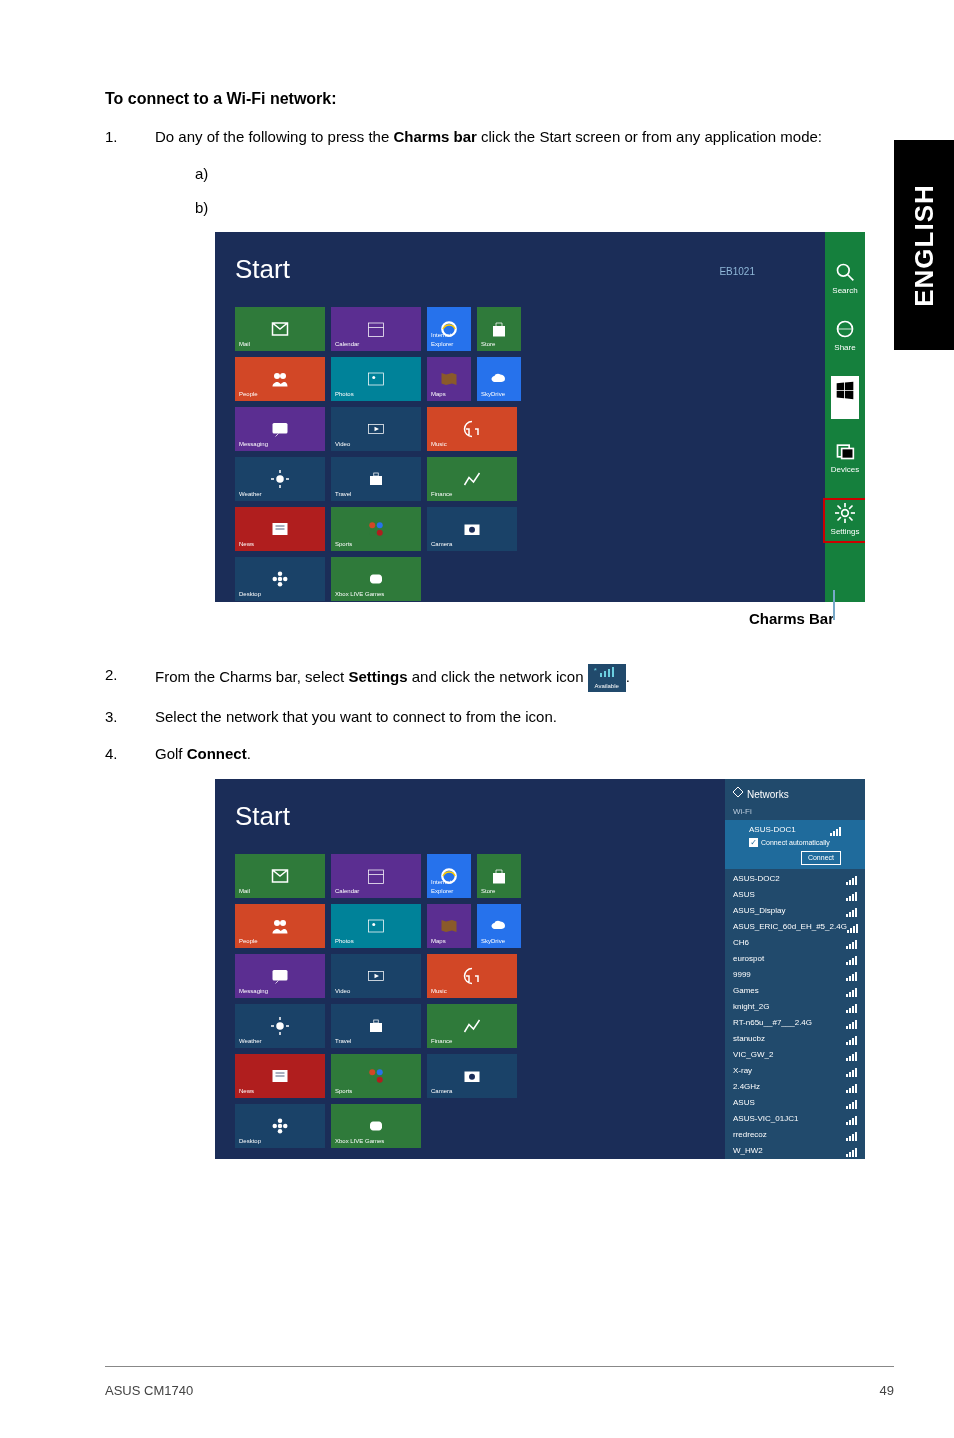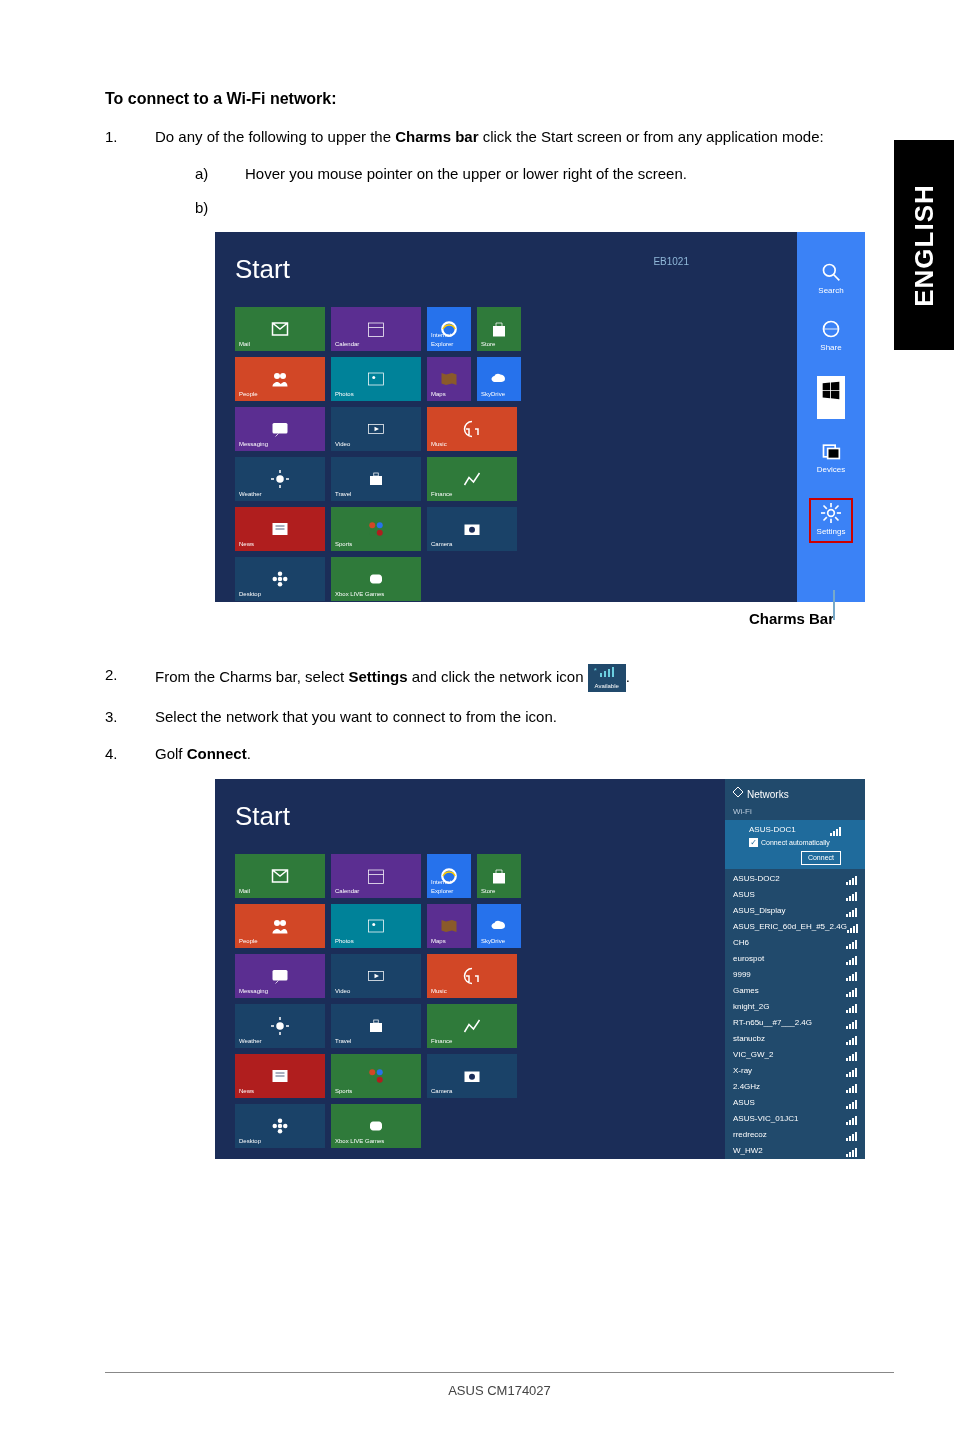--- a/index.html
+++ b/index.html
@@ -66,40 +66,39 @@
   .win8-shot {
     width: 650px;
     height: 370px;
     background: #1b2d58;
     position: relative;
     overflow: hidden;
     display: flex;
   }
   .left-area { flex: 1; padding: 18px 20px; position: relative; }
   .start-label { color: #fff; font-size: 26px; font-weight: 300; margin-bottom: 18px; }
-  .user-label { position: absolute; top: 22px; right: 70px; color: #8fb7d8; font-size: 10px; }
+  .user-label { position: absolute; top: 32px; right: 70px; color: #8fb7d8; font-size: 10px; }
   .tile-area { display: flex; gap: 6px; }
   .col { display: flex; flex-direction: column; gap: 6px; }
   .tile { width: 90px; height: 44px; display:flex; flex-direction:column; align-items:center; justify-content:center; color:#fff; font-size:7px; position:relative;}
   .tile .lbl { position:absolute; bottom:2px; left:4px; font-size:6px; }
   .t-green{background:#2f7a3a;} .t-teal{background:#008299;} .t-purple{background:#5b2e91;}
   .t-orange{background:#d24726;} .t-blue{background:#2672ec;} .t-dark{background:#1a4268;}
   .t-red{background:#b01e1e;}
   .t-half { width: 44px; height:44px; }
   .row-tiles{display:flex;gap:6px;}
   svg.ic{width:18px;height:18px;fill:#fff;}
   .charms-bar {
-    width: 68px;
-    background: #3b82f6;
+    width: 40px;
+    background: #15803d;
     display: flex;
     flex-direction: column;
     align-items: center;
     padding-top: 30px;
     gap: 22px;
-    margin-left: 38px;
   }
   .charm-item { color:#fff; font-size:8px; text-align:center; }
   .charm-item svg{width:20px;height:20px;fill:#fff;display:block;margin:0 auto 3px;}
   .charm-item.white-box { background:#fff; padding:4px; }
   .charm-item.white-box svg{fill:#000;}
   .charm-item.boxed{ border:2px solid #c00; padding:3px 6px;}
   .charm-line{ position:absolute; right:30px; bottom:-18px; width:2px; height:30px; background:#77a9c9;}
   .step2-icon {
     display:inline-block; width:38px; height:28px; background:#214a6c;
     color:#fff; font-size:7px; text-align:center; vertical-align:middle;
@@ -125,45 +124,44 @@
   .net-panel .sig span{display:inline-block;width:2px;background:#fff;}
   .net-panel .sig span:nth-child(1){height:3px;} .net-panel .sig span:nth-child(2){height:5px;}
   .net-panel .sig span:nth-child(3){height:7px;} .net-panel .sig span:nth-child(4){height:9px;}
 
   .footer {
     position: absolute;
     bottom: 40px;
     left: 105px;
     right: 60px;
     border-top: 1px solid #888;
-    padding-top: 10px;
+    padding-top: 16px;
     display: flex;
-    justify-content: center;
+    justify-content: space-between;
     font-size: 13px;
     color: #444;
   }
 </style>
 </head>
 <body>
 
 <div class="side-tab">
   <span>ENGLISH</span>
 </div>
 
 <h3 class="section-title">To connect to a Wi-Fi network:</h3>
 
 <ol class="main-list">
   <li>
     <span class="num">1.</span>
     <div class="body">
-      <span>Do any of the following to upper the </span><b>Charms bar</b><span> click the Start screen or from any application mode:</span>
+      <span>Do any of the following to press the </span><b>Charms bar</b><span> click the Start screen or from any application mode:</span>
       <div class="sub-list">
         <div class="row">
           <span class="letter">a)</span>
-          <span class="txt">Hover you mouse pointer on the upper or lower right of the screen.</span>
         </div>
         <div class="row">
           <span class="letter">b)</span>
         </div>
       </div>
 
       
       <div class="figure-wrap">
         <div class="win8-shot">
           <div class="left-area">
@@ -743,14 +741,14 @@
               </div>
           </div>
         </div>
       </div>
     </div>
   </li>
 </ol>
 
 <div class="footer">
   <span>ASUS CM1740</span>
-  <span>27</span>
+  <span>49</span>
 </div>
 
 </body></html>

